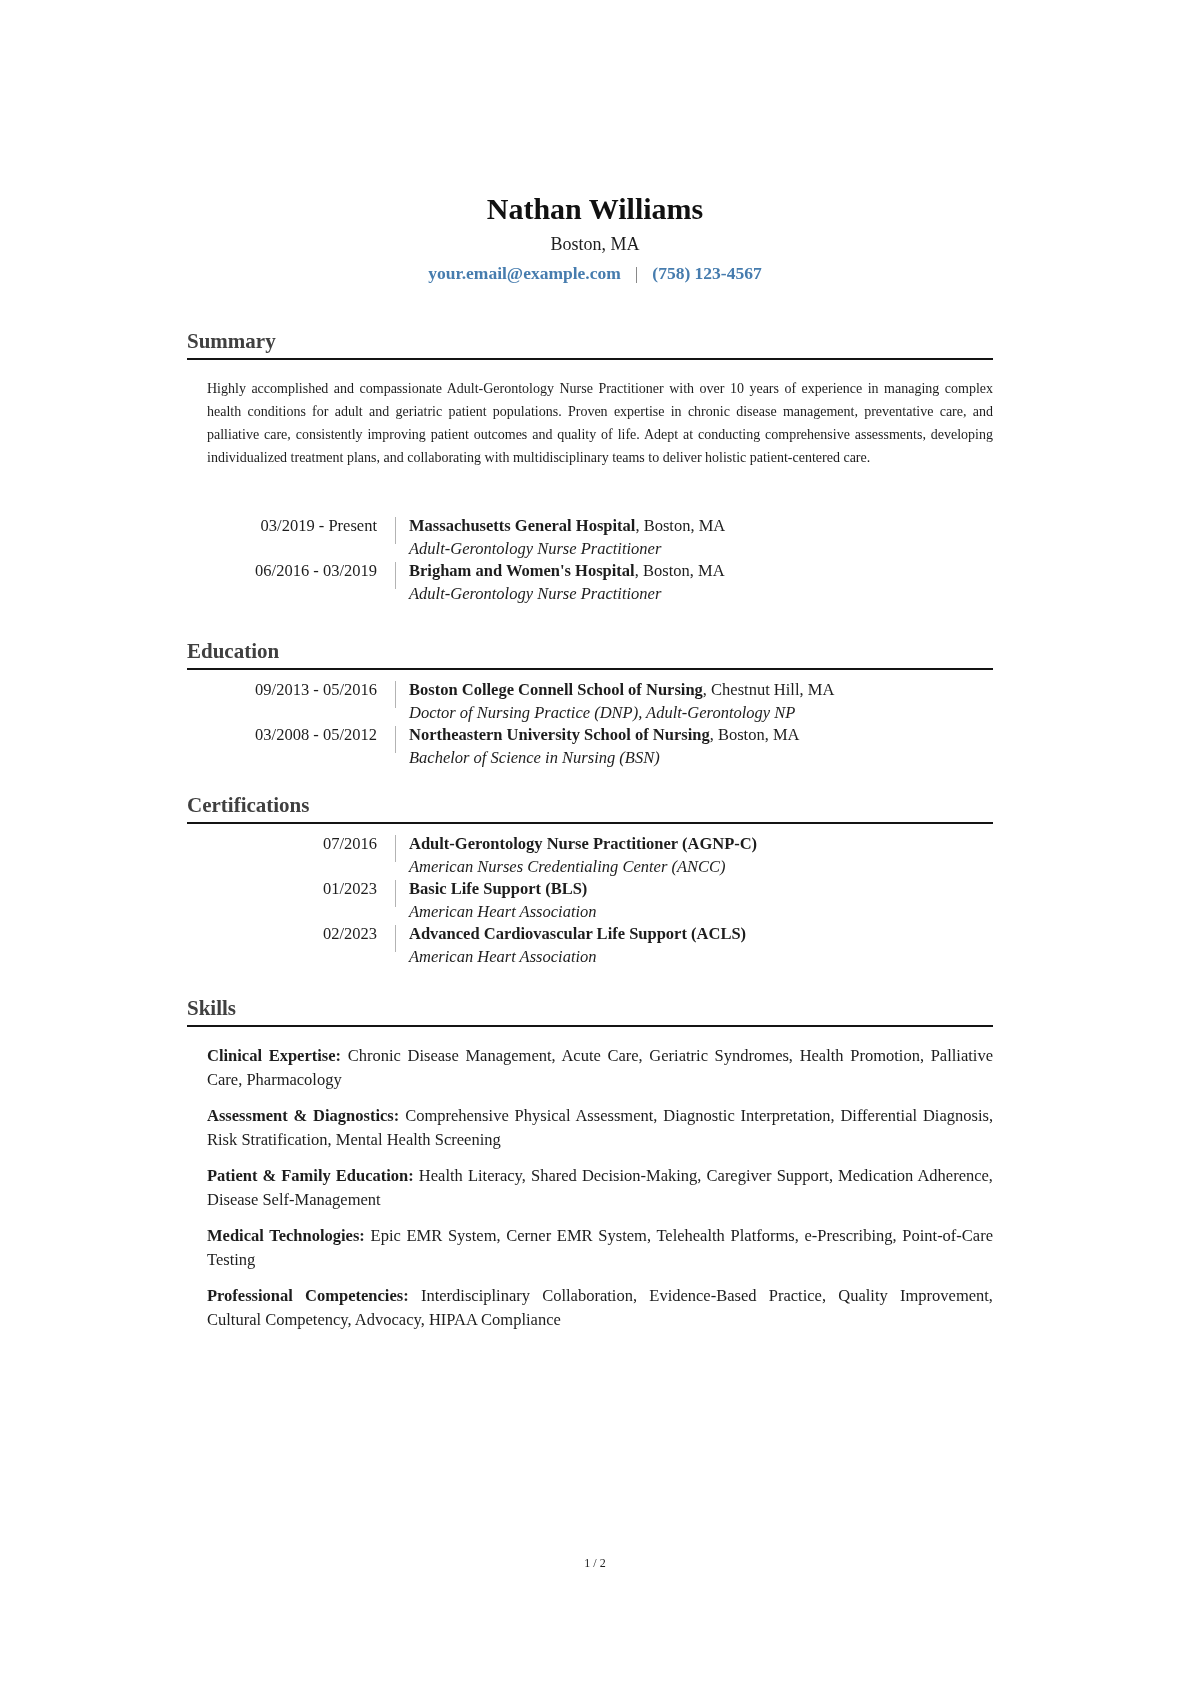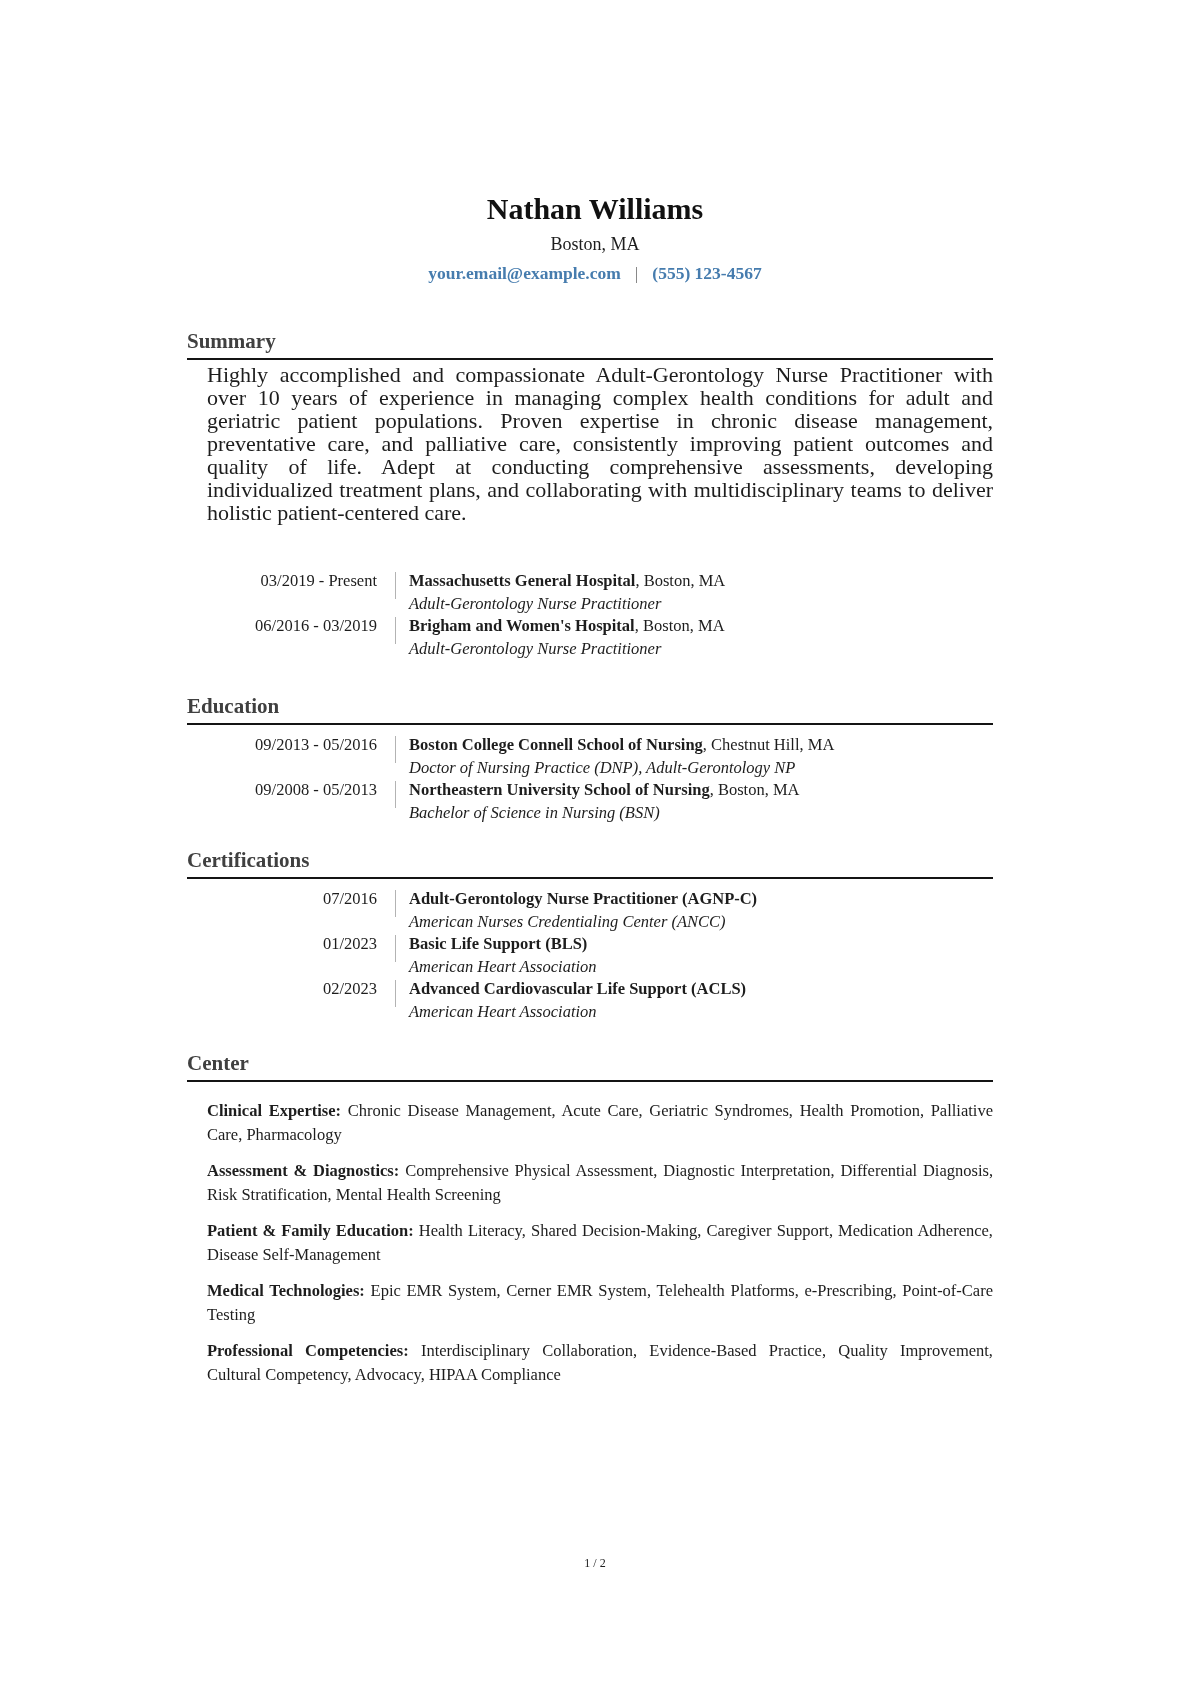--- a/index.html
+++ b/index.html
@@ -55,23 +55,23 @@
   .section.skills       { margin-top: 28px; }
   .sec-title {
     font-size: 21px;
     font-weight: 700;
     line-height: 24px;
     color: #404040;
     padding-bottom: 5px;
     border-bottom: 2.5px solid #141414;
   }
   .sec-body {
-    margin-top: 3px;
+    margin-top: 17px;
     padding-left: 20px;
-    font-size: 22px;
+    font-size: 14px;
     line-height: 23px;
   }
   .summary-text {
     text-align: justify;
   }
   
   .entries {
     margin-top: 9px;
     padding-left: 20px;
     font-size: 16.5px;
@@ -123,21 +123,21 @@
 </style>
 </head>
 <body>
 
 <div class="page">
 
   <div class="header">
     <div class="name">Nathan Williams</div>
     <div class="location">Boston, MA</div>
     <div class="contact">
-      <a>your.email@example.com</a><span class="sep">|</span><a>(555) 123-4567</a>
+      <a>your.email@example.com</a><span class="sep">|</span><a>(758) 123-4567</a>
     </div>
   </div>
 
   <div class="content">
 
     <div class="section summary">
       <h2 class="sec-title">Summary</h2>
       <div class="sec-body summary-text">Highly accomplished and compassionate Adult-Gerontology Nurse Practitioner with over 10 years of experience in managing complex health conditions for adult and geriatric patient populations. Proven expertise in chronic disease management, preventative care, and palliative care, consistently improving patient outcomes and quality of life. Adept at conducting comprehensive assessments, developing individualized treatment plans, and collaborating with multidisciplinary teams to deliver holistic patient-centered care.</div>
     </div>
 
@@ -167,21 +167,21 @@
       <div class="entries">
         <div class="entry">
           <div class="entry-date">09/2013 - 05/2016</div>
           <div class="entry-divider"></div>
           <div class="entry-body">
             <div class="entry-title-line"><span class="entry-title">Boston College Connell School of Nursing</span><span class="entry-location">, Chestnut Hill, MA</span></div>
             <div class="entry-subtitle">Doctor of Nursing Practice (DNP), Adult-Gerontology NP</div>
           </div>
         </div>
         <div class="entry">
-          <div class="entry-date">09/2008 - 05/2013</div>
+          <div class="entry-date">03/2008 - 05/2012</div>
           <div class="entry-divider"></div>
           <div class="entry-body">
             <div class="entry-title-line"><span class="entry-title">Northeastern University School of Nursing</span><span class="entry-location">, Boston, MA</span></div>
             <div class="entry-subtitle">Bachelor of Science in Nursing (BSN)</div>
           </div>
         </div>
       </div>
     </div>
 
     <div class="section certifications">
@@ -208,21 +208,21 @@
           <div class="entry-divider"></div>
           <div class="entry-body">
             <div class="entry-title-line"><span class="entry-title">Advanced Cardiovascular Life Support (ACLS)</span><span class="entry-location"></span></div>
             <div class="entry-subtitle">American Heart Association</div>
           </div>
         </div>
       </div>
     </div>
 
     <div class="section skills">
-      <h2 class="sec-title">Center</h2>
+      <h2 class="sec-title">Skills</h2>
       <div class="skills-body">
         <p class="skill"><span class="skill-label">Clinical Expertise:</span> <span>Chronic Disease Management, Acute Care, Geriatric Syndromes, Health Promotion, Palliative Care, Pharmacology</span></p>
         <p class="skill"><span class="skill-label">Assessment &amp; Diagnostics:</span> <span>Comprehensive Physical Assessment, Diagnostic Interpretation, Differential Diagnosis, Risk Stratification, Mental Health Screening</span></p>
         <p class="skill"><span class="skill-label">Patient &amp; Family Education:</span> <span>Health Literacy, Shared Decision-Making, Caregiver Support, Medication Adherence, Disease Self-Management</span></p>
         <p class="skill"><span class="skill-label">Medical Technologies:</span> <span>Epic EMR System, Cerner EMR System, Telehealth Platforms, e-Prescribing, Point-of-Care Testing</span></p>
         <p class="skill"><span class="skill-label">Professional Competencies:</span> <span>Interdisciplinary Collaboration, Evidence-Based Practice, Quality Improvement, Cultural Competency, Advocacy, HIPAA Compliance</span></p>
       </div>
     </div>
 
   </div>

